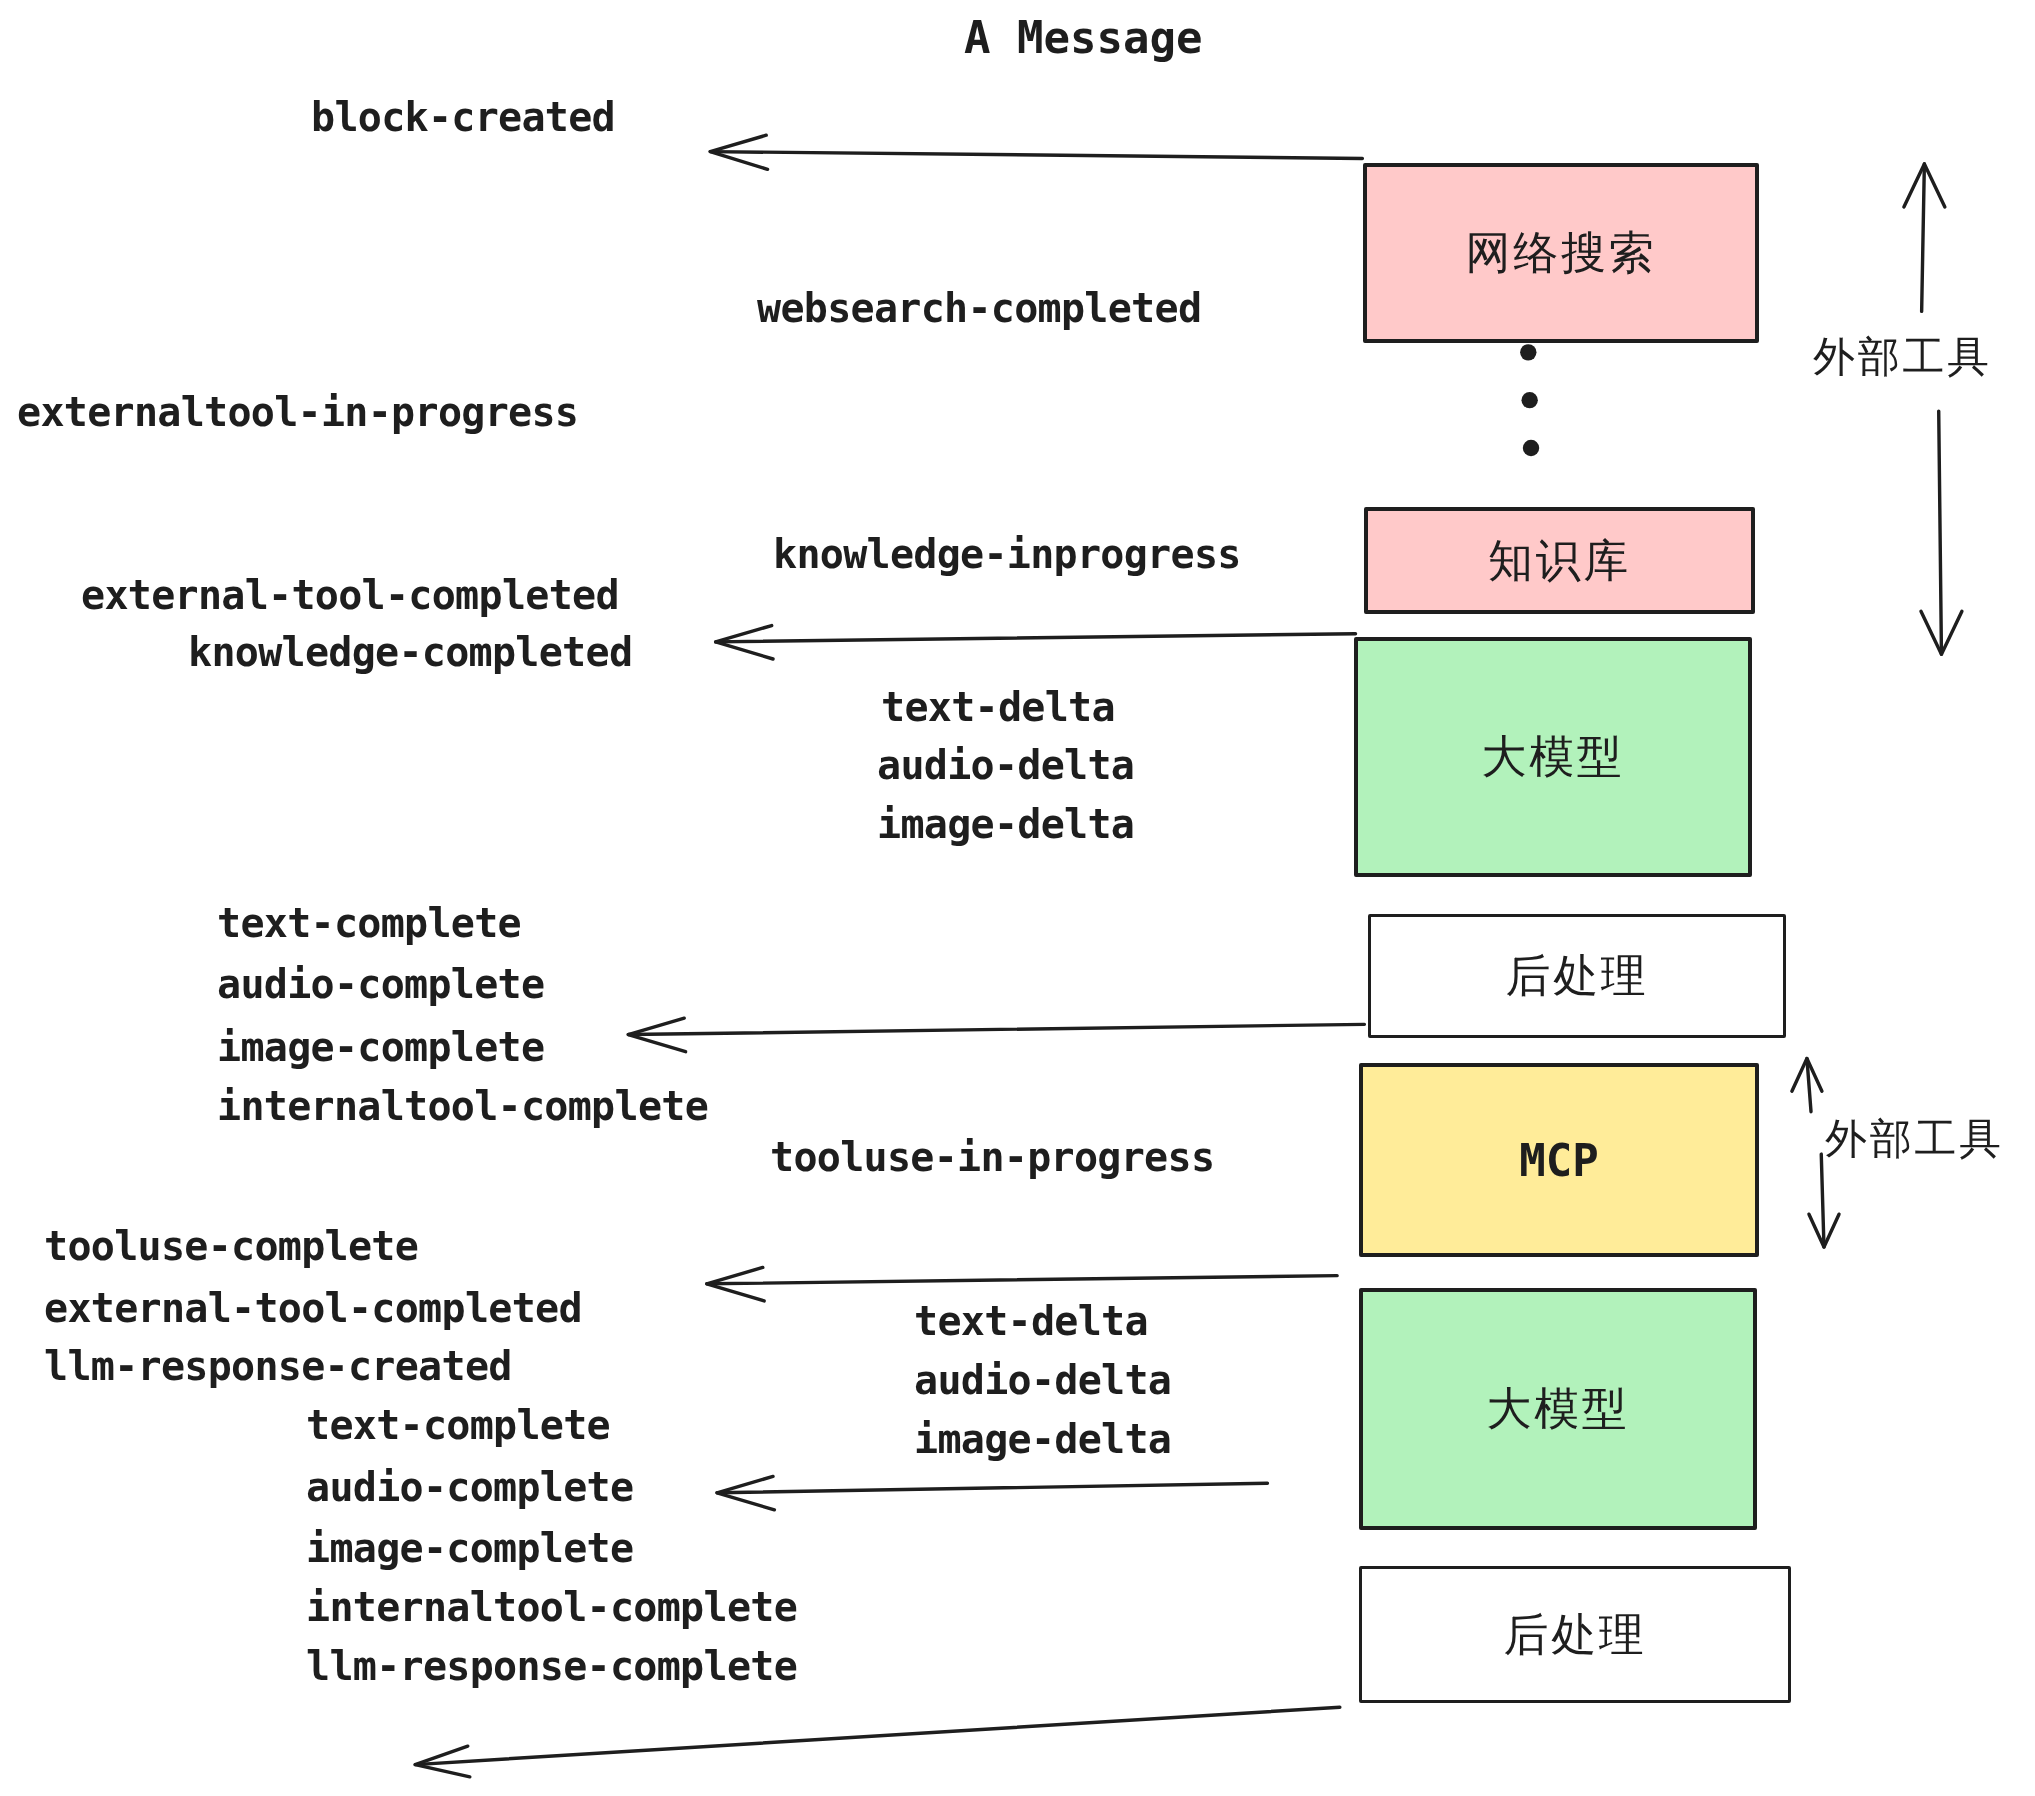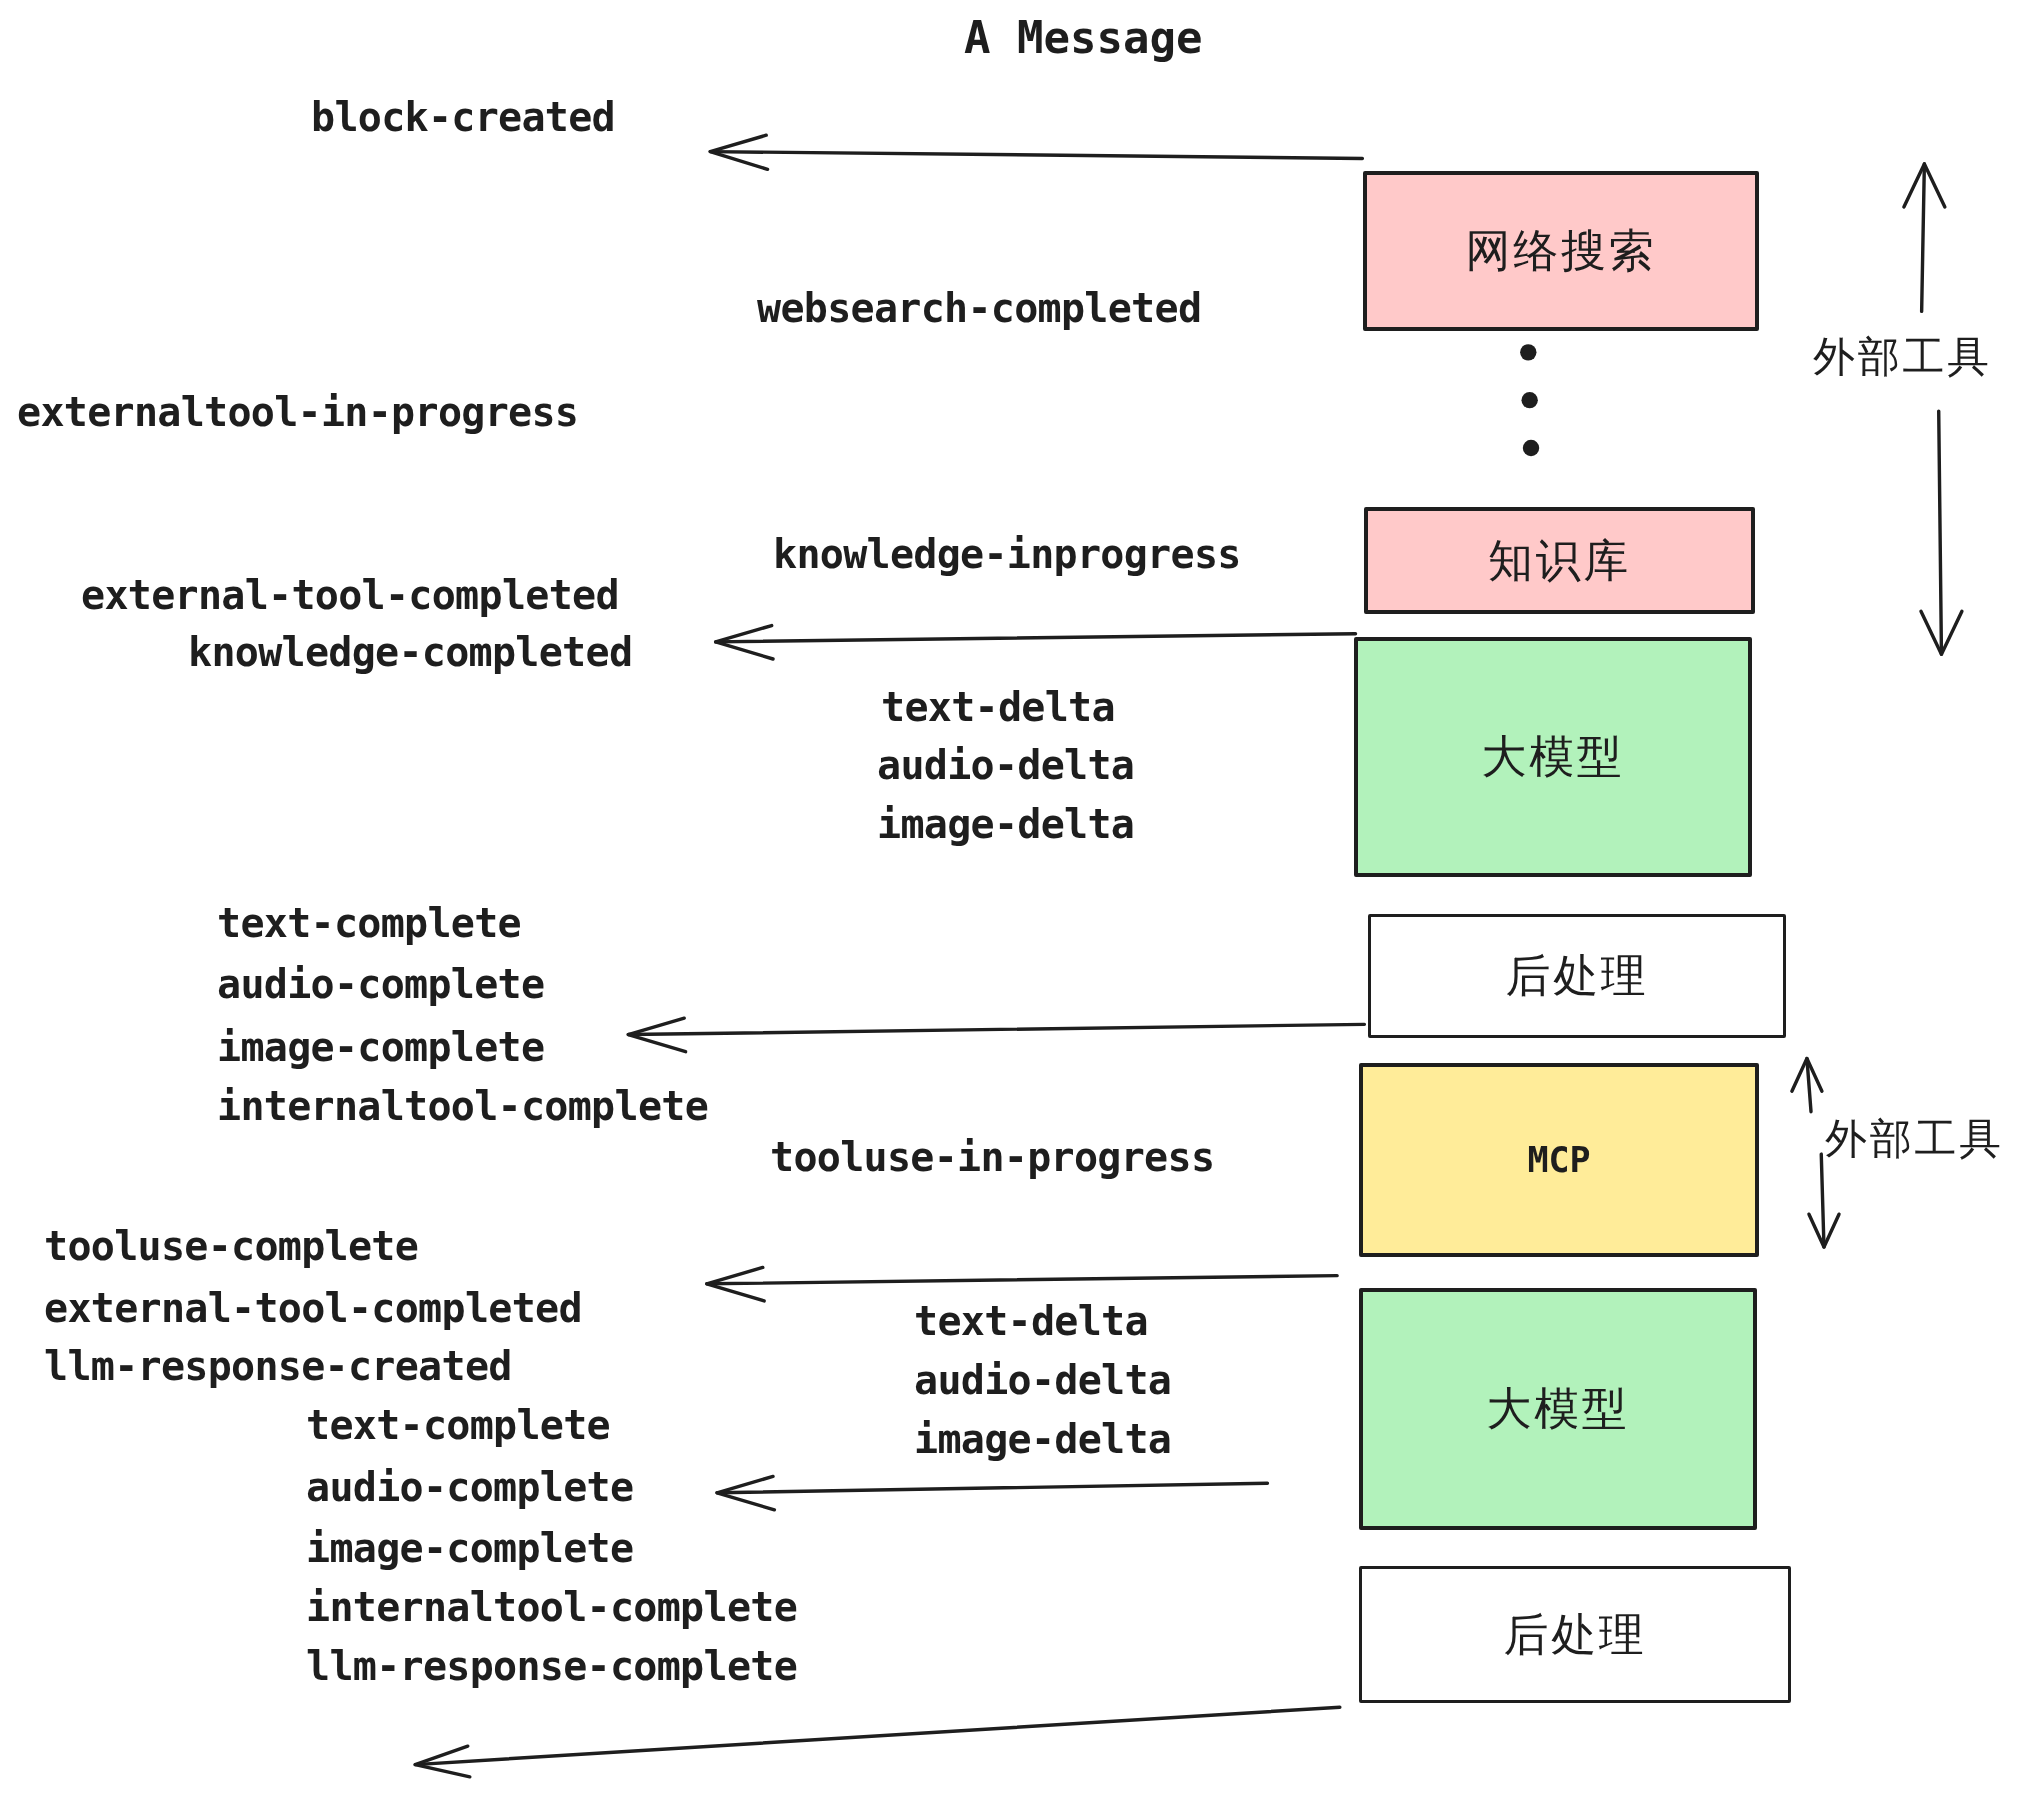--- a/index.html
+++ b/index.html
@@ -19,21 +19,21 @@
   }
   .box {
     position:absolute; border:4.1px solid #1e1e1e; border-radius:2px;
     display:flex; align-items:center; justify-content:center;
   }
   .box.thin { border-width:3.4px; }
   .cjk { font-family:"Liberation Sans",sans-serif; }
   .box-label { font-size:45px; color:#1e1e1e; letter-spacing:2.7px; }
   .box-label.mono {
     font-family:"DejaVu Sans Mono","Liberation Mono",monospace;
-    font-weight:bold; font-size:35px; letter-spacing:0;text-align:center;
+    font-weight:bold; font-size:44px; letter-spacing:0;text-align:center;
   }
   .side-label {
     position:absolute; font-size:42px; white-space:nowrap; letter-spacing:2.7px;
     font-family:"Liberation Sans",sans-serif;
   }
 </style>
 </head>
 <body>
 
 <div class="canvas">
@@ -86,21 +86,21 @@
 
     <g fill="#1e1e1e" stroke="none">
       <circle cx="2238" cy="516" r="12"></circle>
       <circle cx="2240" cy="586" r="12"></circle>
       <circle cx="2242" cy="656" r="12"></circle>
     </g>
   </svg>
 
   <div class="title" style="left:964px; top:12.3px;">A Message</div>
 
-  <div class="box" style="left: 1363px; top: 171px; width: 396px; height: 160px; background: rgb(255, 201, 201);">
+  <div class="box" style="left: 1363px; top: 163px; width: 396px; height: 180px; background: rgb(255, 201, 201);">
     <span class="box-label cjk">网络搜索</span>
   </div>
   <div class="box" style="left: 1364px; top: 507px; width: 391px; height: 107px; background: rgb(255, 201, 201);">
     <span class="box-label cjk">知识库</span>
   </div>
   <div class="box" style="left: 1354px; top: 637px; width: 398px; height: 240px; background: rgb(178, 242, 187);">
     <span class="box-label cjk">大模型</span>
   </div>
   <div class="box thin" style="left: 1368px; top: 914px; width: 418px; height: 124px; background: rgb(255, 255, 255);">
     <span class="box-label cjk">后处理</span>

